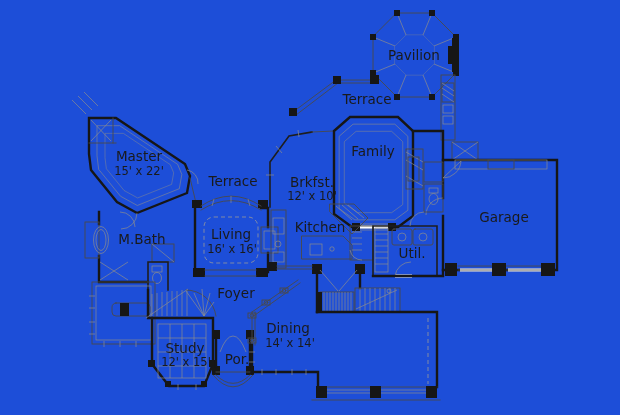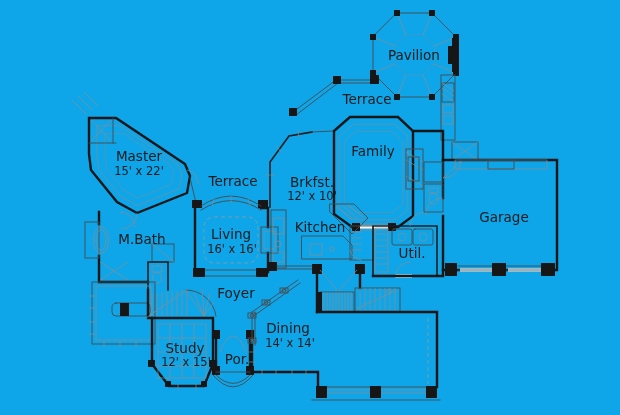--- a/index.html
+++ b/index.html
@@ -1,16 +1,16 @@
 <!DOCTYPE html>
 <html><head>
 <meta charset="utf-8">
 <style>
   html,body{margin:0;padding:0;background:#ffffff;}
-  .stage{position:relative;width:620px;height:415px;background:#0ea5e9;overflow:hidden;
+  .stage{position:relative;width:620px;height:415px;background:#1d4ed8;overflow:hidden;
          font-family:"DejaVu Sans",sans-serif;}
   svg{display:block}
   
   .w   {stroke:#161616;stroke-width:2.4;fill:none;stroke-linecap:square;stroke-linejoin:miter;}
   .w2  {stroke:#1e1e1e;stroke-width:1.6;fill:none;stroke-linecap:square;}
   .t   {stroke:#4a4a4a;stroke-width:0.9;fill:none;stroke-linecap:square;}
   .d   {stroke:#8c8c8c;stroke-width:0.7;fill:none;stroke-linecap:butt;}
   .dash{stroke:#9a9a9a;stroke-width:0.8;fill:none;stroke-dasharray:4 3;}
   .blk {fill:#161616;stroke:none;}
   .gap {stroke:#ffffff;stroke-width:3.2;fill:none;}

